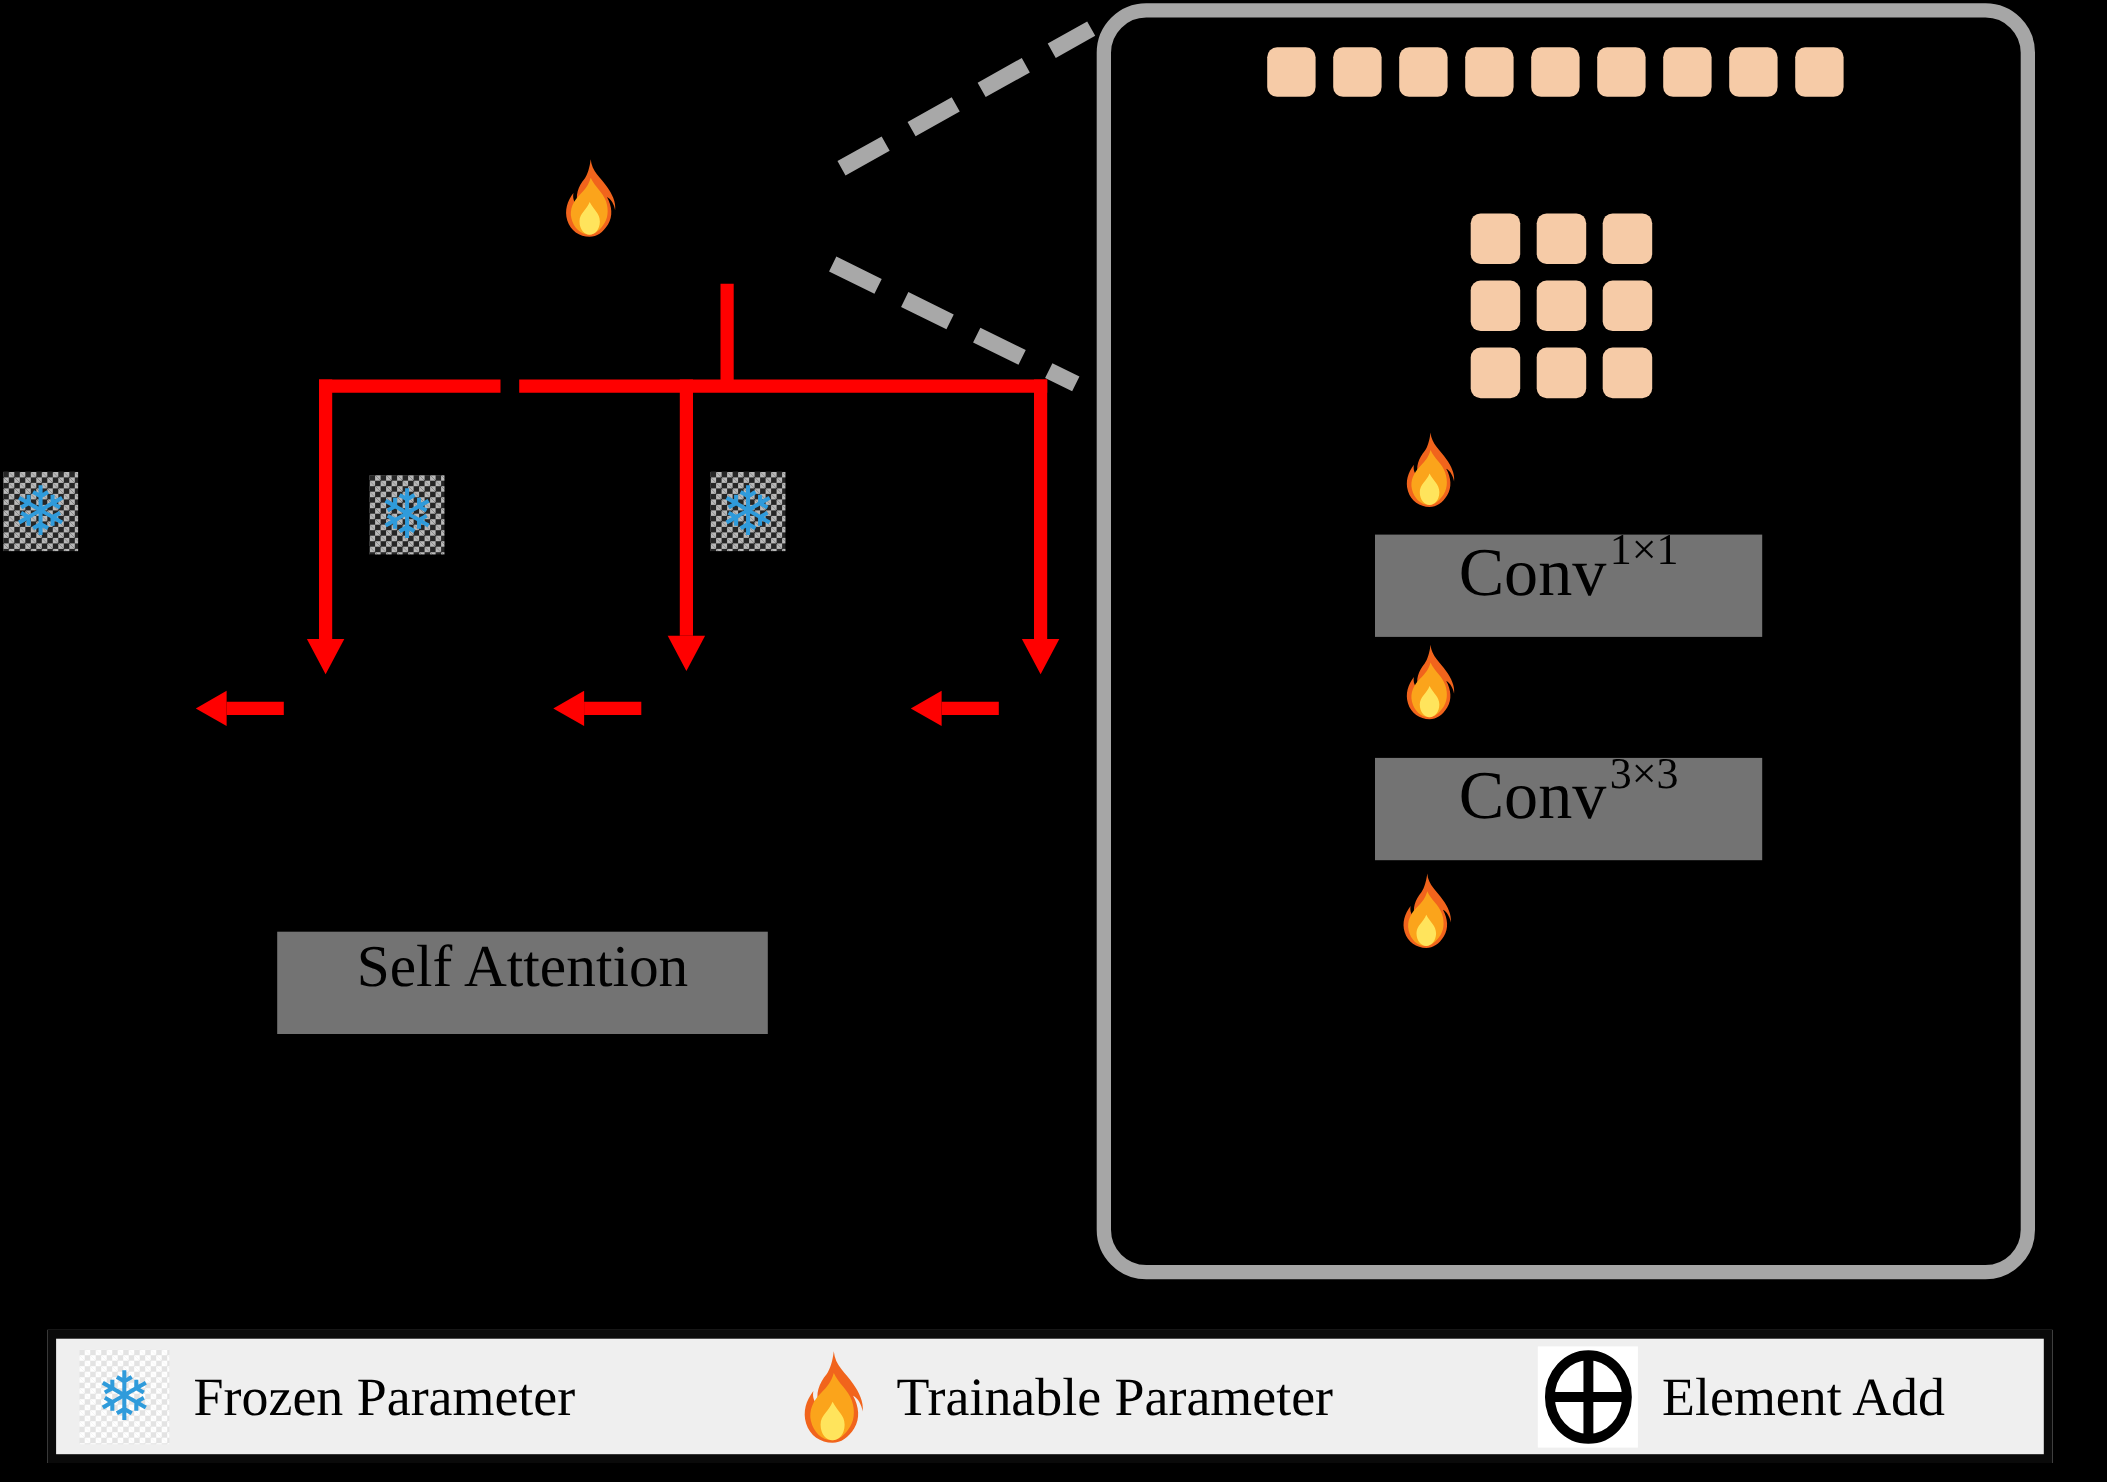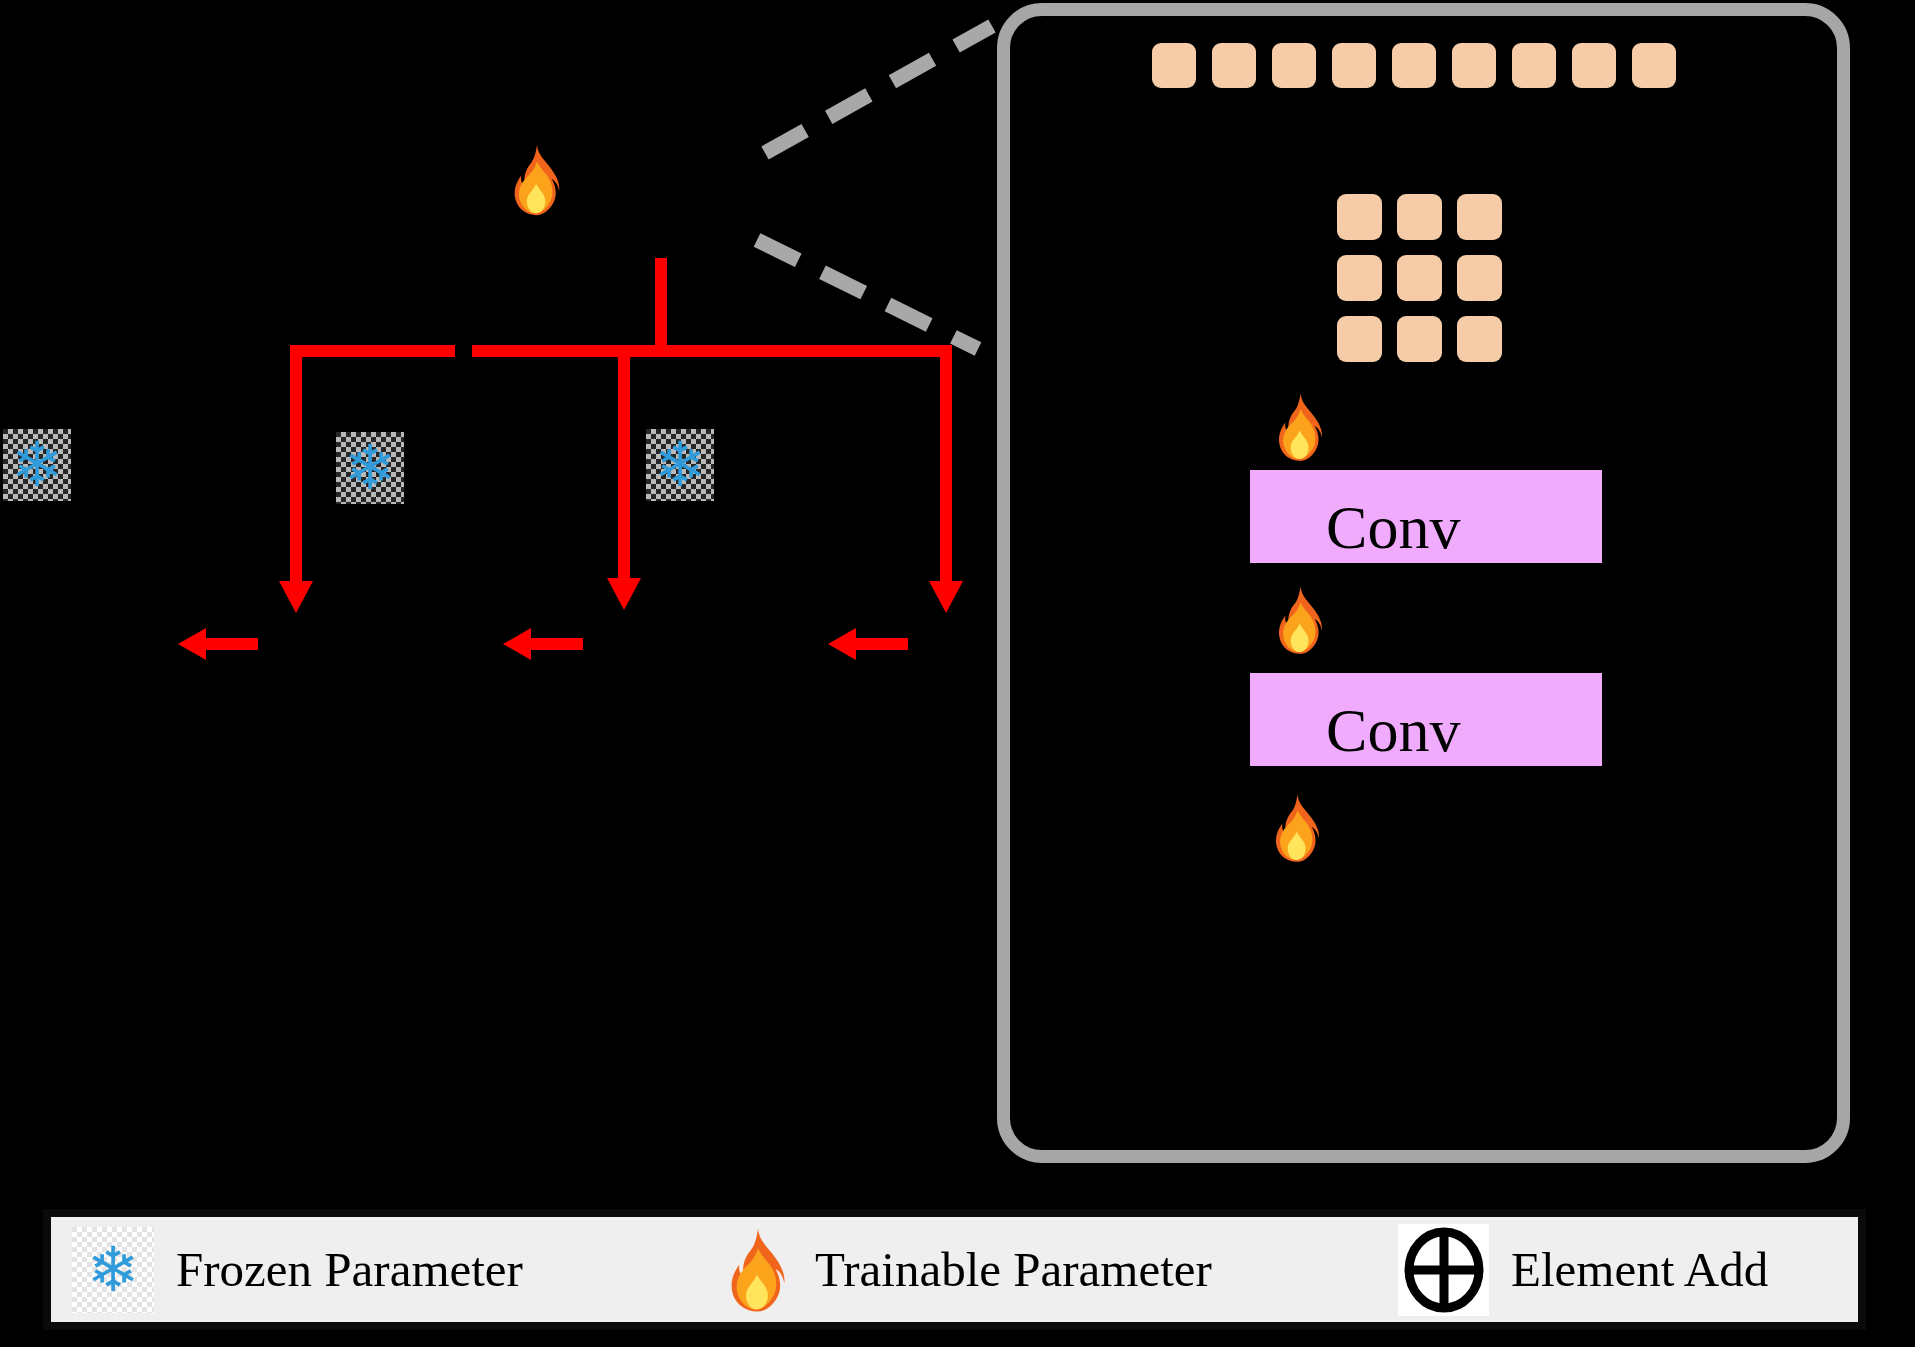--- a/index.html
+++ b/index.html
@@ -1,22 +1,22 @@
 <!DOCTYPE html>
 <html style="--red: #ff0000; --tan: #f6cba7; --panel-border: #a6a6a6; --dashed-gray: #a8a8a8; --legend-bg: #efefef; --snowflake-blue: #2f9bdb; --flame-outer: #f1641c; --flame-mid: #fba41b; --flame-core: #ffe45c;"><head>
 <meta charset="utf-8">
 <style>
   html,body{margin:0;padding:0;background:#000;}
   #canvas{position:relative;width:1915px;height:1347px;background:#000;overflow:hidden;
           font-family:"Liberation Serif", serif;}
   .abs{position:absolute;}
 
   
-  .white-box{position:absolute;background:#f0abfc;display:flex;align-items:flex-end;justify-content:center;
-             color:#000;}
+  .white-box{position:absolute;background:#737373;display:flex;align-items:flex-start;justify-content:center;
+             color:#000;margin-top:16px;}
   #self-attention-box{left:252px;top:831px;width:446px;height:93px;font-size:54px;}
   .conv-box{left:1250px;width:352px;height:93px;font-size:62px;}
   #conv1-box{top:470px;}
   #conv3-box{top:673px;}
   .conv-box sub{font-size:40px;transform:translateY(14px);margin-left:3px;line-height:0;}
 
   
   #adapter-panel{left:997px;top:3px;width:853px;height:1160px;border:13px solid var(--panel-border,#a6a6a6);
                  border-radius:45px;box-sizing:border-box;background:transparent;}
 
@@ -107,20 +107,23 @@
   <div class="snowflake" id="snowflake-left">
       <span>❄</span>
     </div>
   <div class="snowflake" id="snowflake-middle">
       <span>❄</span>
     </div>
   <div class="snowflake" id="snowflake-right">
       <span>❄</span>
     </div>
 
+  <div class="white-box" id="self-attention-box">
+    <span>Self Attention</span>
+  </div>
 
   <div class="abs" id="adapter-panel"></div>
 
   <div class="abs" id="token-row">
       <div class="tan-square"></div>
       <div class="tan-square"></div>
       <div class="tan-square"></div>
       <div class="tan-square"></div>
       <div class="tan-square"></div>
       <div class="tan-square"></div>

